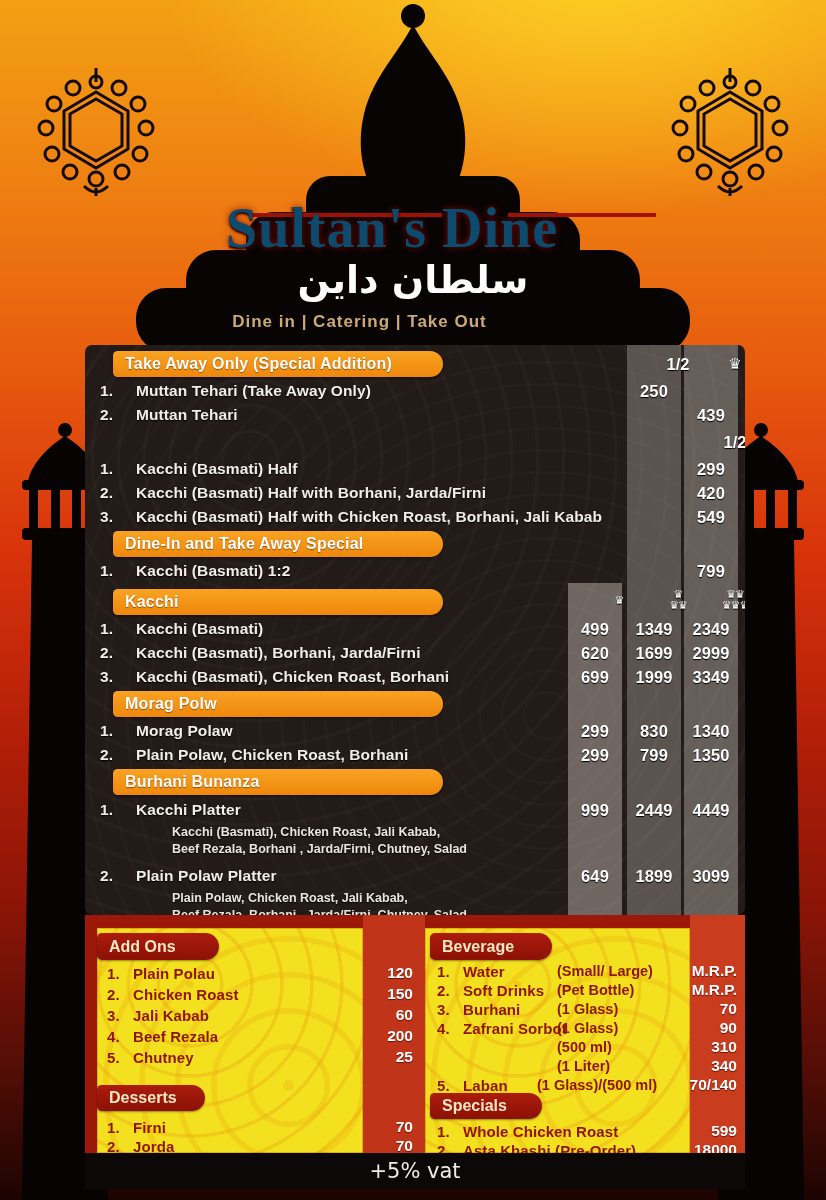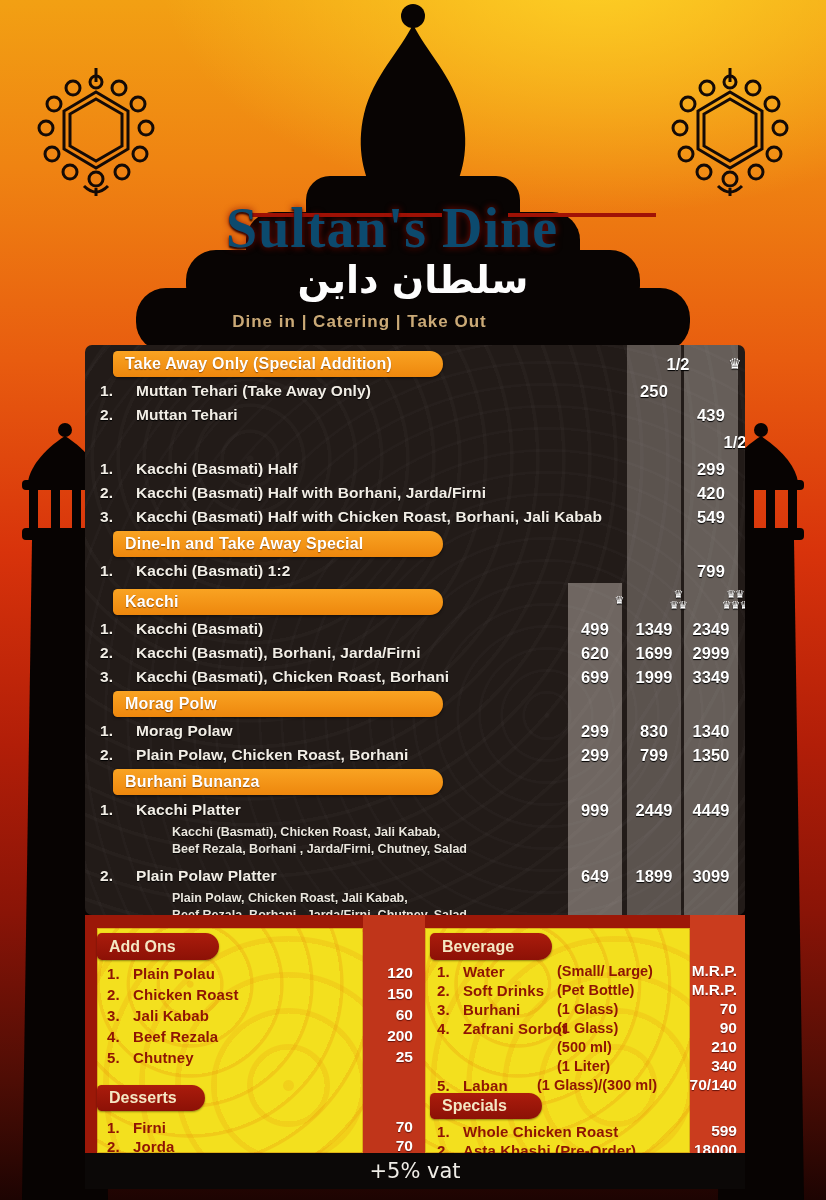--- a/index.html
+++ b/index.html
@@ -371,28 +371,28 @@
     </div>
   <div class="ysize" style="left:472px;top:84px">(1 Glass)</div>
   <div class="yprice" style="left:586px;top:84px;width:66px">70</div>
   <div class="yitem" style="left:352px;top:103px">
     <span class="ynum">4.</span>
     <span>Zafrani Sorbot</span>
     </div>
   <div class="ysize" style="left:472px;top:103px">(1 Glass)</div>
   <div class="yprice" style="left:586px;top:103px;width:66px">90</div>
   <div class="ysize" style="left:472px;top:122px">(500 ml)</div>
-  <div class="yprice" style="left:586px;top:122px;width:66px">210</div>
+  <div class="yprice" style="left:586px;top:122px;width:66px">310</div>
   <div class="ysize" style="left:472px;top:141px">(1 Liter)</div>
   <div class="yprice" style="left:586px;top:141px;width:66px">340</div>
   <div class="yitem" style="left:352px;top:160px">
     <span class="ynum">5.</span>
     <span>Laban</span>
     </div>
-  <div class="ysize" style="left:452px;top:160px">(1 Glass)/(300 ml)</div>
+  <div class="ysize" style="left:452px;top:160px">(1 Glass)/(500 ml)</div>
   <div class="yprice" style="left:586px;top:160px;width:66px">70/140</div>
 
   <div class="sub-pill" style="left:345px;top:178px;width:112px;height:26px">Specials</div>
   <div class="yitem" style="left:352px;top:206px">
     <span class="ynum">1.</span>
     <span>Whole Chicken Roast</span>
     </div>
   <div class="yprice" style="left:580px;top:206px;width:72px">599</div>
   <div class="yitem" style="left:352px;top:225px">
     <span class="ynum">2.</span>

